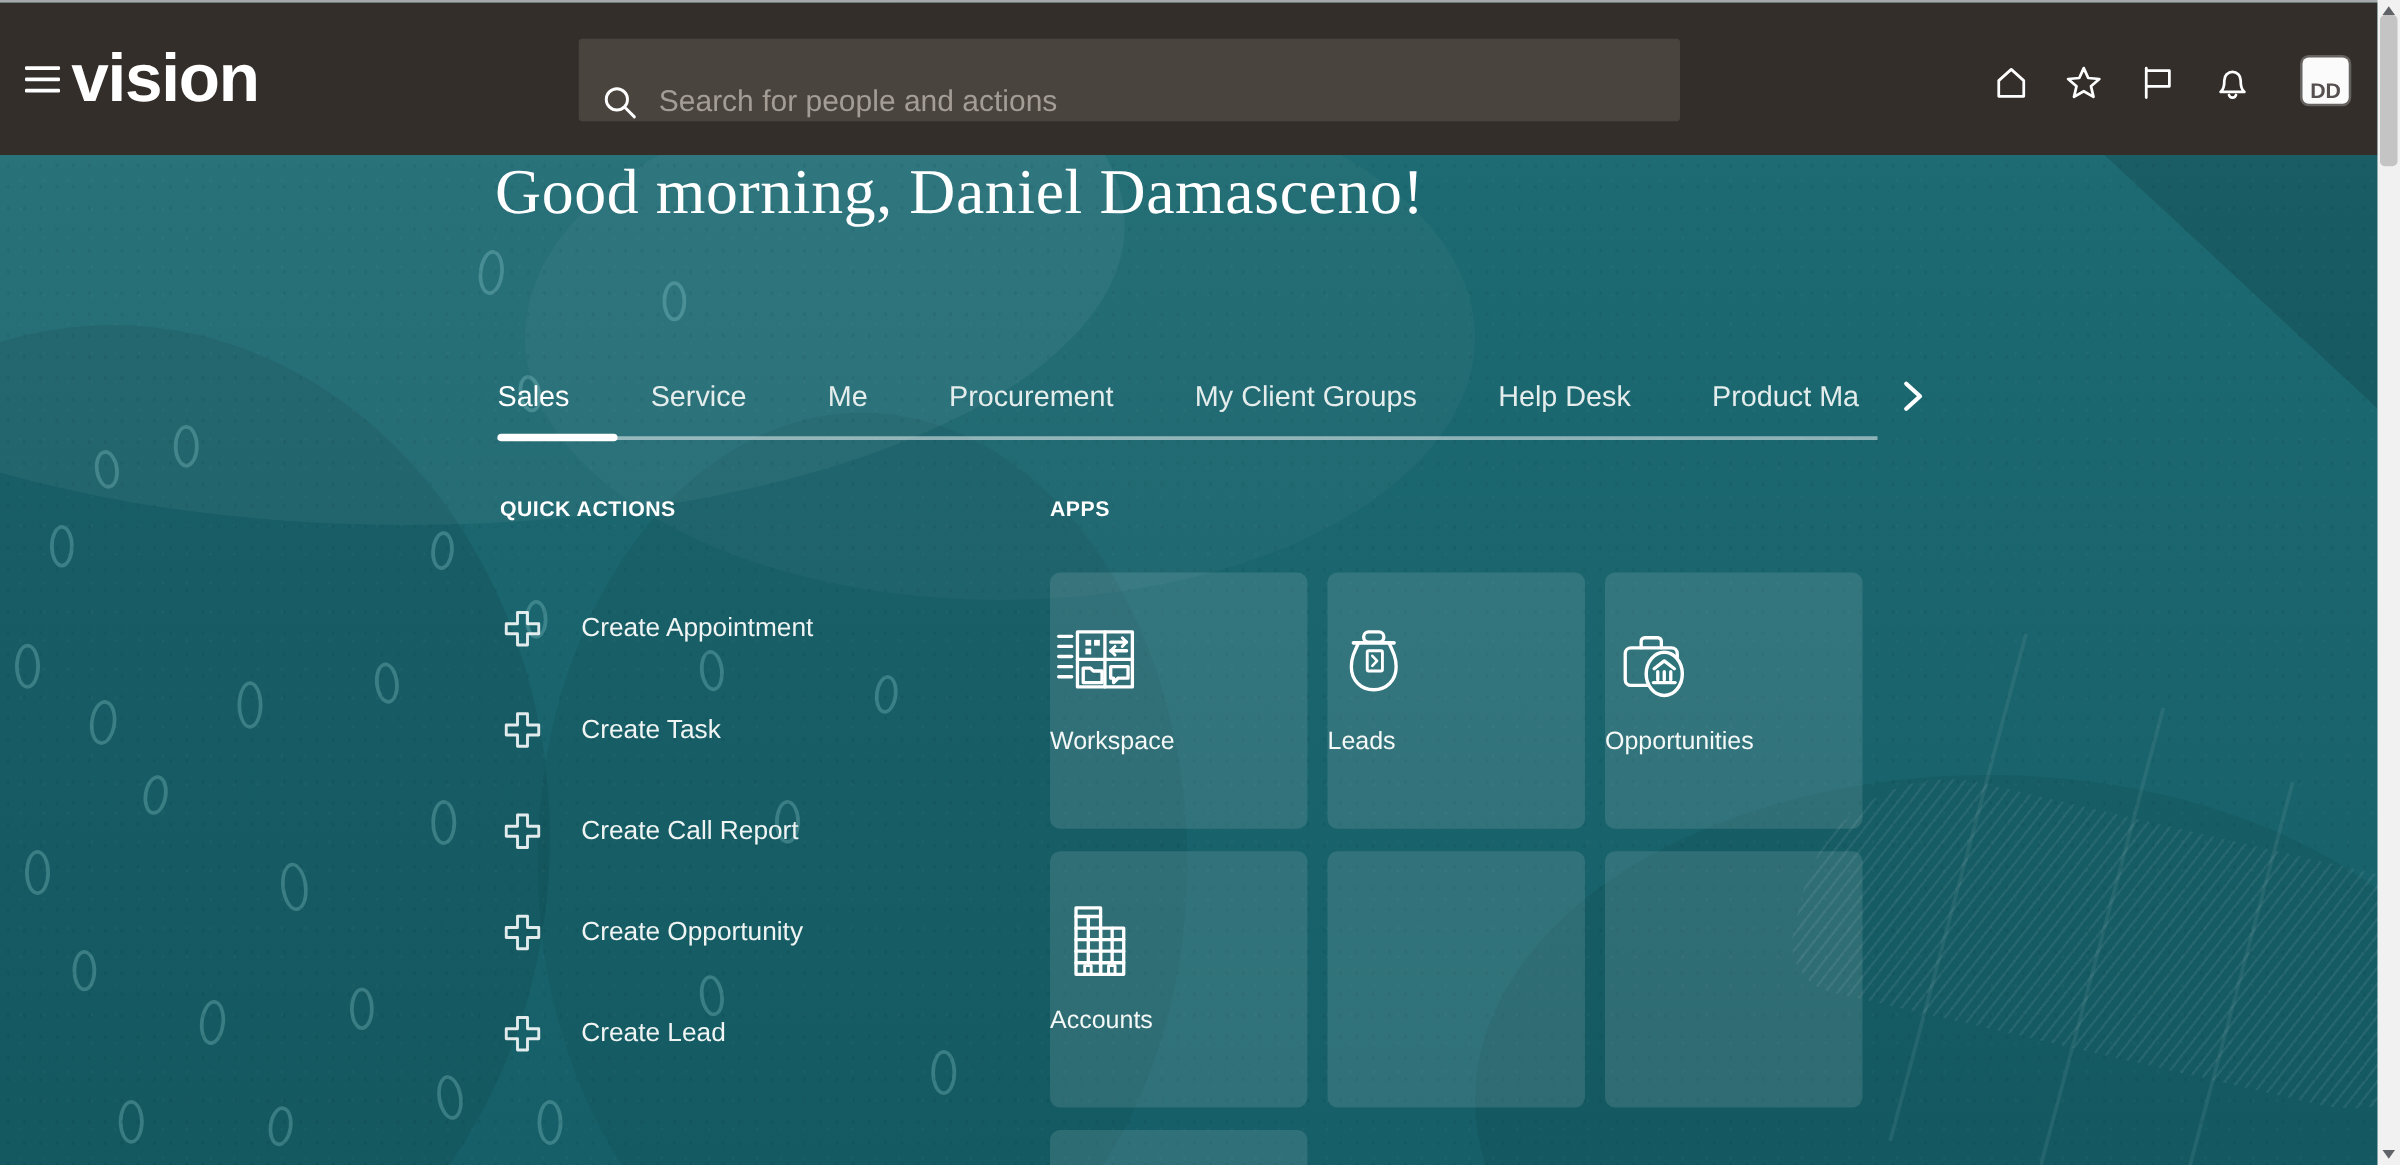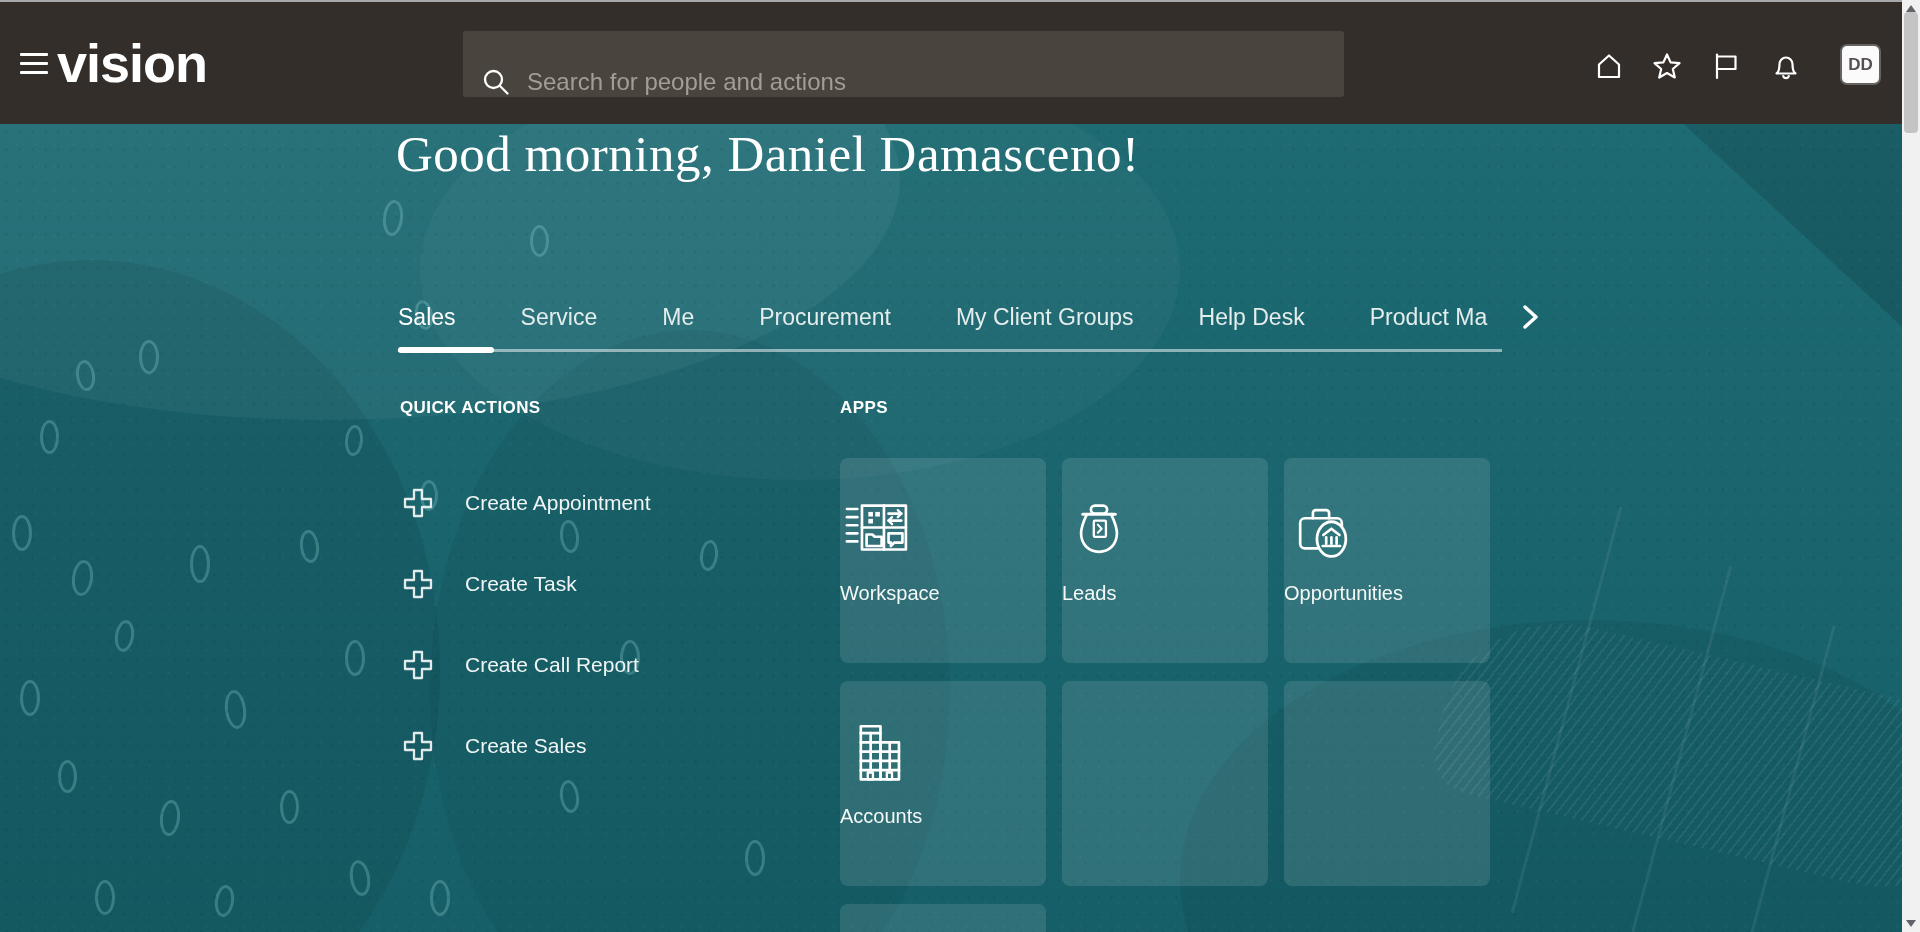--- a/index.html
+++ b/index.html
@@ -15,21 +15,21 @@
   .hamburger{position:absolute;left:20px;top:51px;width:28px;height:22px;cursor:pointer;}
   .hamburger span{display:block;width:28px;height:3.4px;background:#fff;border-radius:1px;margin-bottom:5.6px;}
   .logo{position:absolute;left:57px;top:32px;font-size:54px;font-weight:700;color:#fff;letter-spacing:-1px;line-height:58px;}
   .searchbox{position:absolute;left:463px;top:29px;width:881px;height:66px;background:#4a443e;border-radius:3px;display:flex;align-items:flex-end;}
   .searchbox svg{margin-left:18px;flex:0 0 auto;}
   .searchbox input{flex:1;background:transparent;border:none;outline:none;color:#e8e4df;
     font-size:24px;font-family:"Liberation Sans",sans-serif;margin-left:14px;}
   .searchbox input::placeholder{color:#a39d96;opacity:1;}
   .hicon{position:absolute;top:48px;width:32px;height:32px;cursor:pointer;}
   .avatar{position:absolute;left:1842px;top:44px;width:37px;height:37px;background:#fbfbfb;border-radius:5px;
-    display:flex;align-items:center;justify-content:center;font-size:17px;font-weight:700;color:#565150;box-shadow:0 0 0 2px rgba(255,255,255,.25);}
+    display:flex;align-items:flex-end;justify-content:center;font-size:17px;font-weight:700;color:#565150;box-shadow:0 0 0 2px rgba(255,255,255,.25);}
   
   .scrollbar{position:absolute;right:0;top:0;width:18px;height:932px;background:#f1f1f1;z-index:70;}
   .sb-thumb{position:absolute;left:2px;top:12px;width:14px;height:121px;background:#c4c4c4;border-radius:4px;}
   .sb-arrow{position:absolute;left:4px;width:0;height:0;border-left:5px solid transparent;border-right:5px solid transparent;}
   .sb-up{top:5px;border-bottom:7px solid #606468;}
   .sb-down{bottom:5px;border-top:7px solid #606468;}
   
   .blob{position:absolute;border-radius:50%;}
   .speckle{position:absolute;left:0;top:124px;width:1902px;height:808px;
     background-image:radial-gradient(rgba(0,0,0,0.10) 1px,transparent 1.5px),radial-gradient(rgba(255,255,255,0.05) 1px,transparent 1.4px);
@@ -184,21 +184,27 @@
     <div class="qa-item">
       <svg width="36" height="36" viewBox="0 0 36 36" fill="none" stroke="rgba(255,255,255,0.88)" stroke-width="2.3" stroke-linejoin="round">
         <path d="M14 5 h8 v9 h9 v8 h-9 v9 h-8 v-9 h-9 v-8 h9 Z"></path>
       </svg>
       <span class="qa-label">Create Call Report</span>
     </div>
     <div class="qa-item">
       <svg width="36" height="36" viewBox="0 0 36 36" fill="none" stroke="rgba(255,255,255,0.88)" stroke-width="2.3" stroke-linejoin="round">
         <path d="M14 5 h8 v9 h9 v8 h-9 v9 h-8 v-9 h-9 v-8 h9 Z"></path>
       </svg>
-      <span class="qa-label">Create Sales</span>
+      <span class="qa-label">Create Opportunity</span>
+    </div>
+    <div class="qa-item">
+      <svg width="36" height="36" viewBox="0 0 36 36" fill="none" stroke="rgba(255,255,255,0.88)" stroke-width="2.3" stroke-linejoin="round">
+        <path d="M14 5 h8 v9 h9 v8 h-9 v9 h-8 v-9 h-9 v-8 h9 Z"></path>
+      </svg>
+      <span class="qa-label">Create Lead</span>
     </div>
   </div>
 
   <div class="apps-grid">
 
     <div class="tile">
       <svg width="74" height="74" viewBox="0 0 64 64" fill="none" stroke="#ffffff" stroke-width="2.3" stroke-linejoin="round" stroke-linecap="round">
         <line x1="6" y1="13" x2="15" y2="13"></line>
           <line x1="6" y1="20" x2="15" y2="20"></line>
         <line x1="6" y1="27" x2="15" y2="27"></line>

